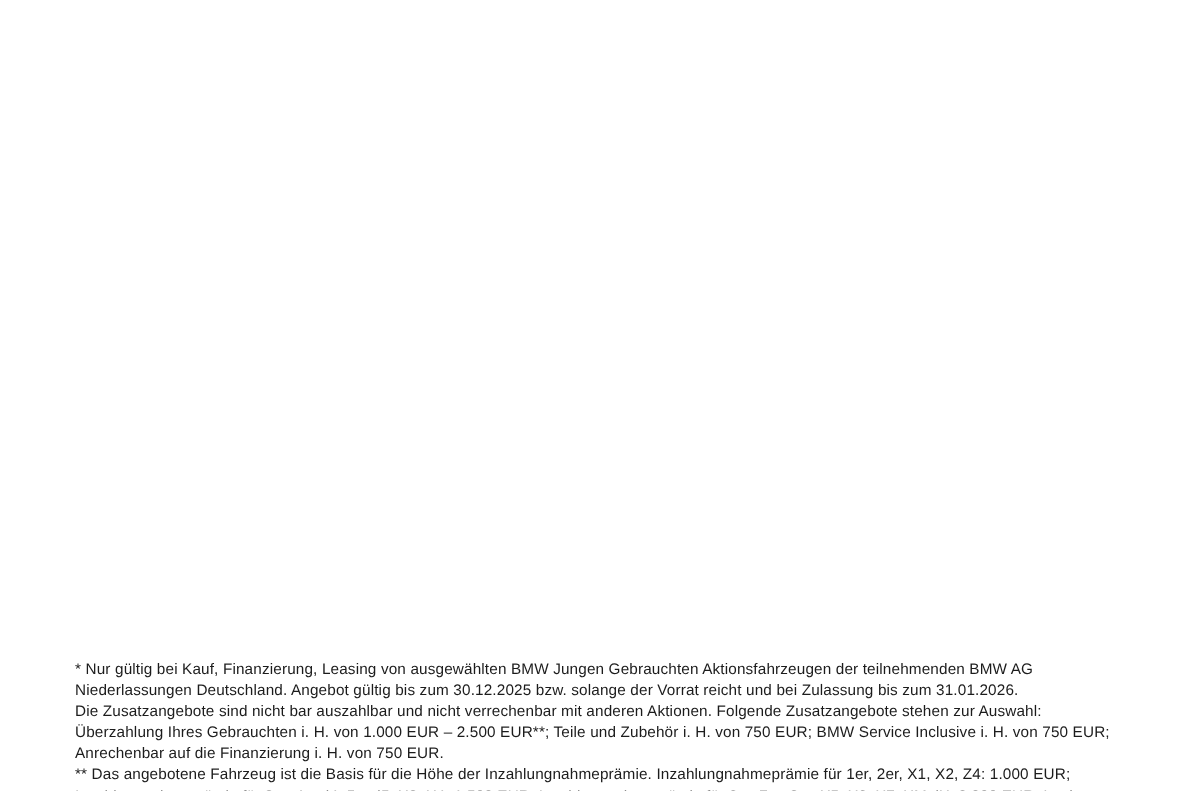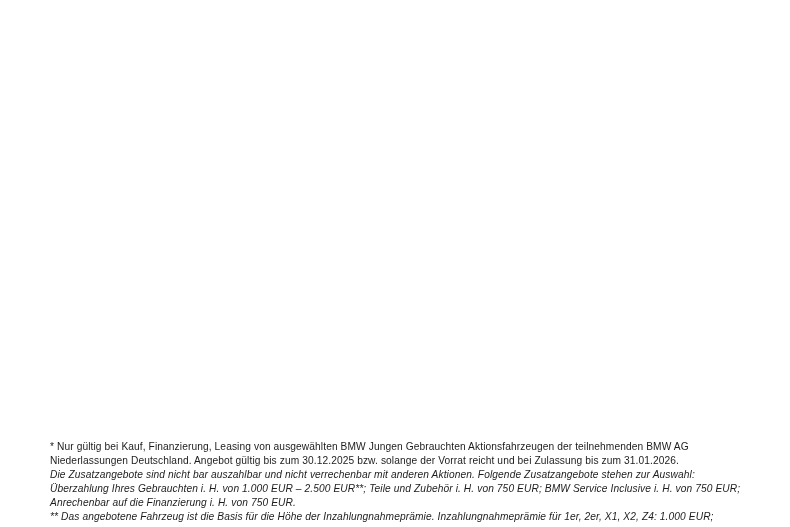--- a/index.html
+++ b/index.html
@@ -30,21 +30,20 @@
   .legal-para {
     font-size: 10.2px;
     line-height: 14.1px;
     letter-spacing: 0.01em;
     color: #1c1c1c;
     margin: 0;
     white-space: pre-wrap;
   }
   .legal-para + .legal-para {
     margin-top: 0px;
-    font-style: italic;
   }
 </style>
 </head>
 <body>
 
 <div class="page">
   <div class="legal-block">
     <p class="legal-para">* Nur gültig bei Kauf, Finanzierung, Leasing von ausgewählten BMW Jungen Gebrauchten Aktionsfahrzeugen der teilnehmenden BMW AG Niederlassungen Deutschland. Angebot gültig bis zum 30.12.2025 bzw. solange der Vorrat reicht und bei Zulassung bis zum 31.01.2026.</p>
     <p class="legal-para">Die Zusatzangebote sind nicht bar auszahlbar und nicht verrechenbar mit anderen Aktionen. Folgende Zusatzangebote stehen zur Auswahl: Überzahlung Ihres Gebrauchten i. H. von 1.000 EUR – 2.500 EUR**; Teile und Zubehör i. H. von 750 EUR; BMW Service Inclusive i. H. von 750 EUR; Anrechenbar auf die Finanzierung i. H. von 750 EUR.</p>
     <p class="legal-para">** Das angebotene Fahrzeug ist die Basis für die Höhe der Inzahlungnahmeprämie. Inzahlungnahmeprämie für 1er, 2er, X1, X2, Z4: 1.000 EUR; Inzahlungnahmeprämie für 3er, 4er, i4, 5er, i5, X3, X4: 1.500 EUR; Inzahlungnahmeprämie für 6er, 7er, 8er, X5, X6, X7, XM, iX: 2.000 EUR. Ist das angebotene Fahrzeug ein BEV oder PHEV so kann der Gruppenwert um 500 EUR erhöht werden. Voraussetzung für die Inzahlungnahmeprämie ist der Ankauf eines auf den Käufer*in zugelassenen Fahrzeugs durch die jeweilige BMW AG Niederlassung Deutschland. Alle Preise inkl. MwSt.</p>

